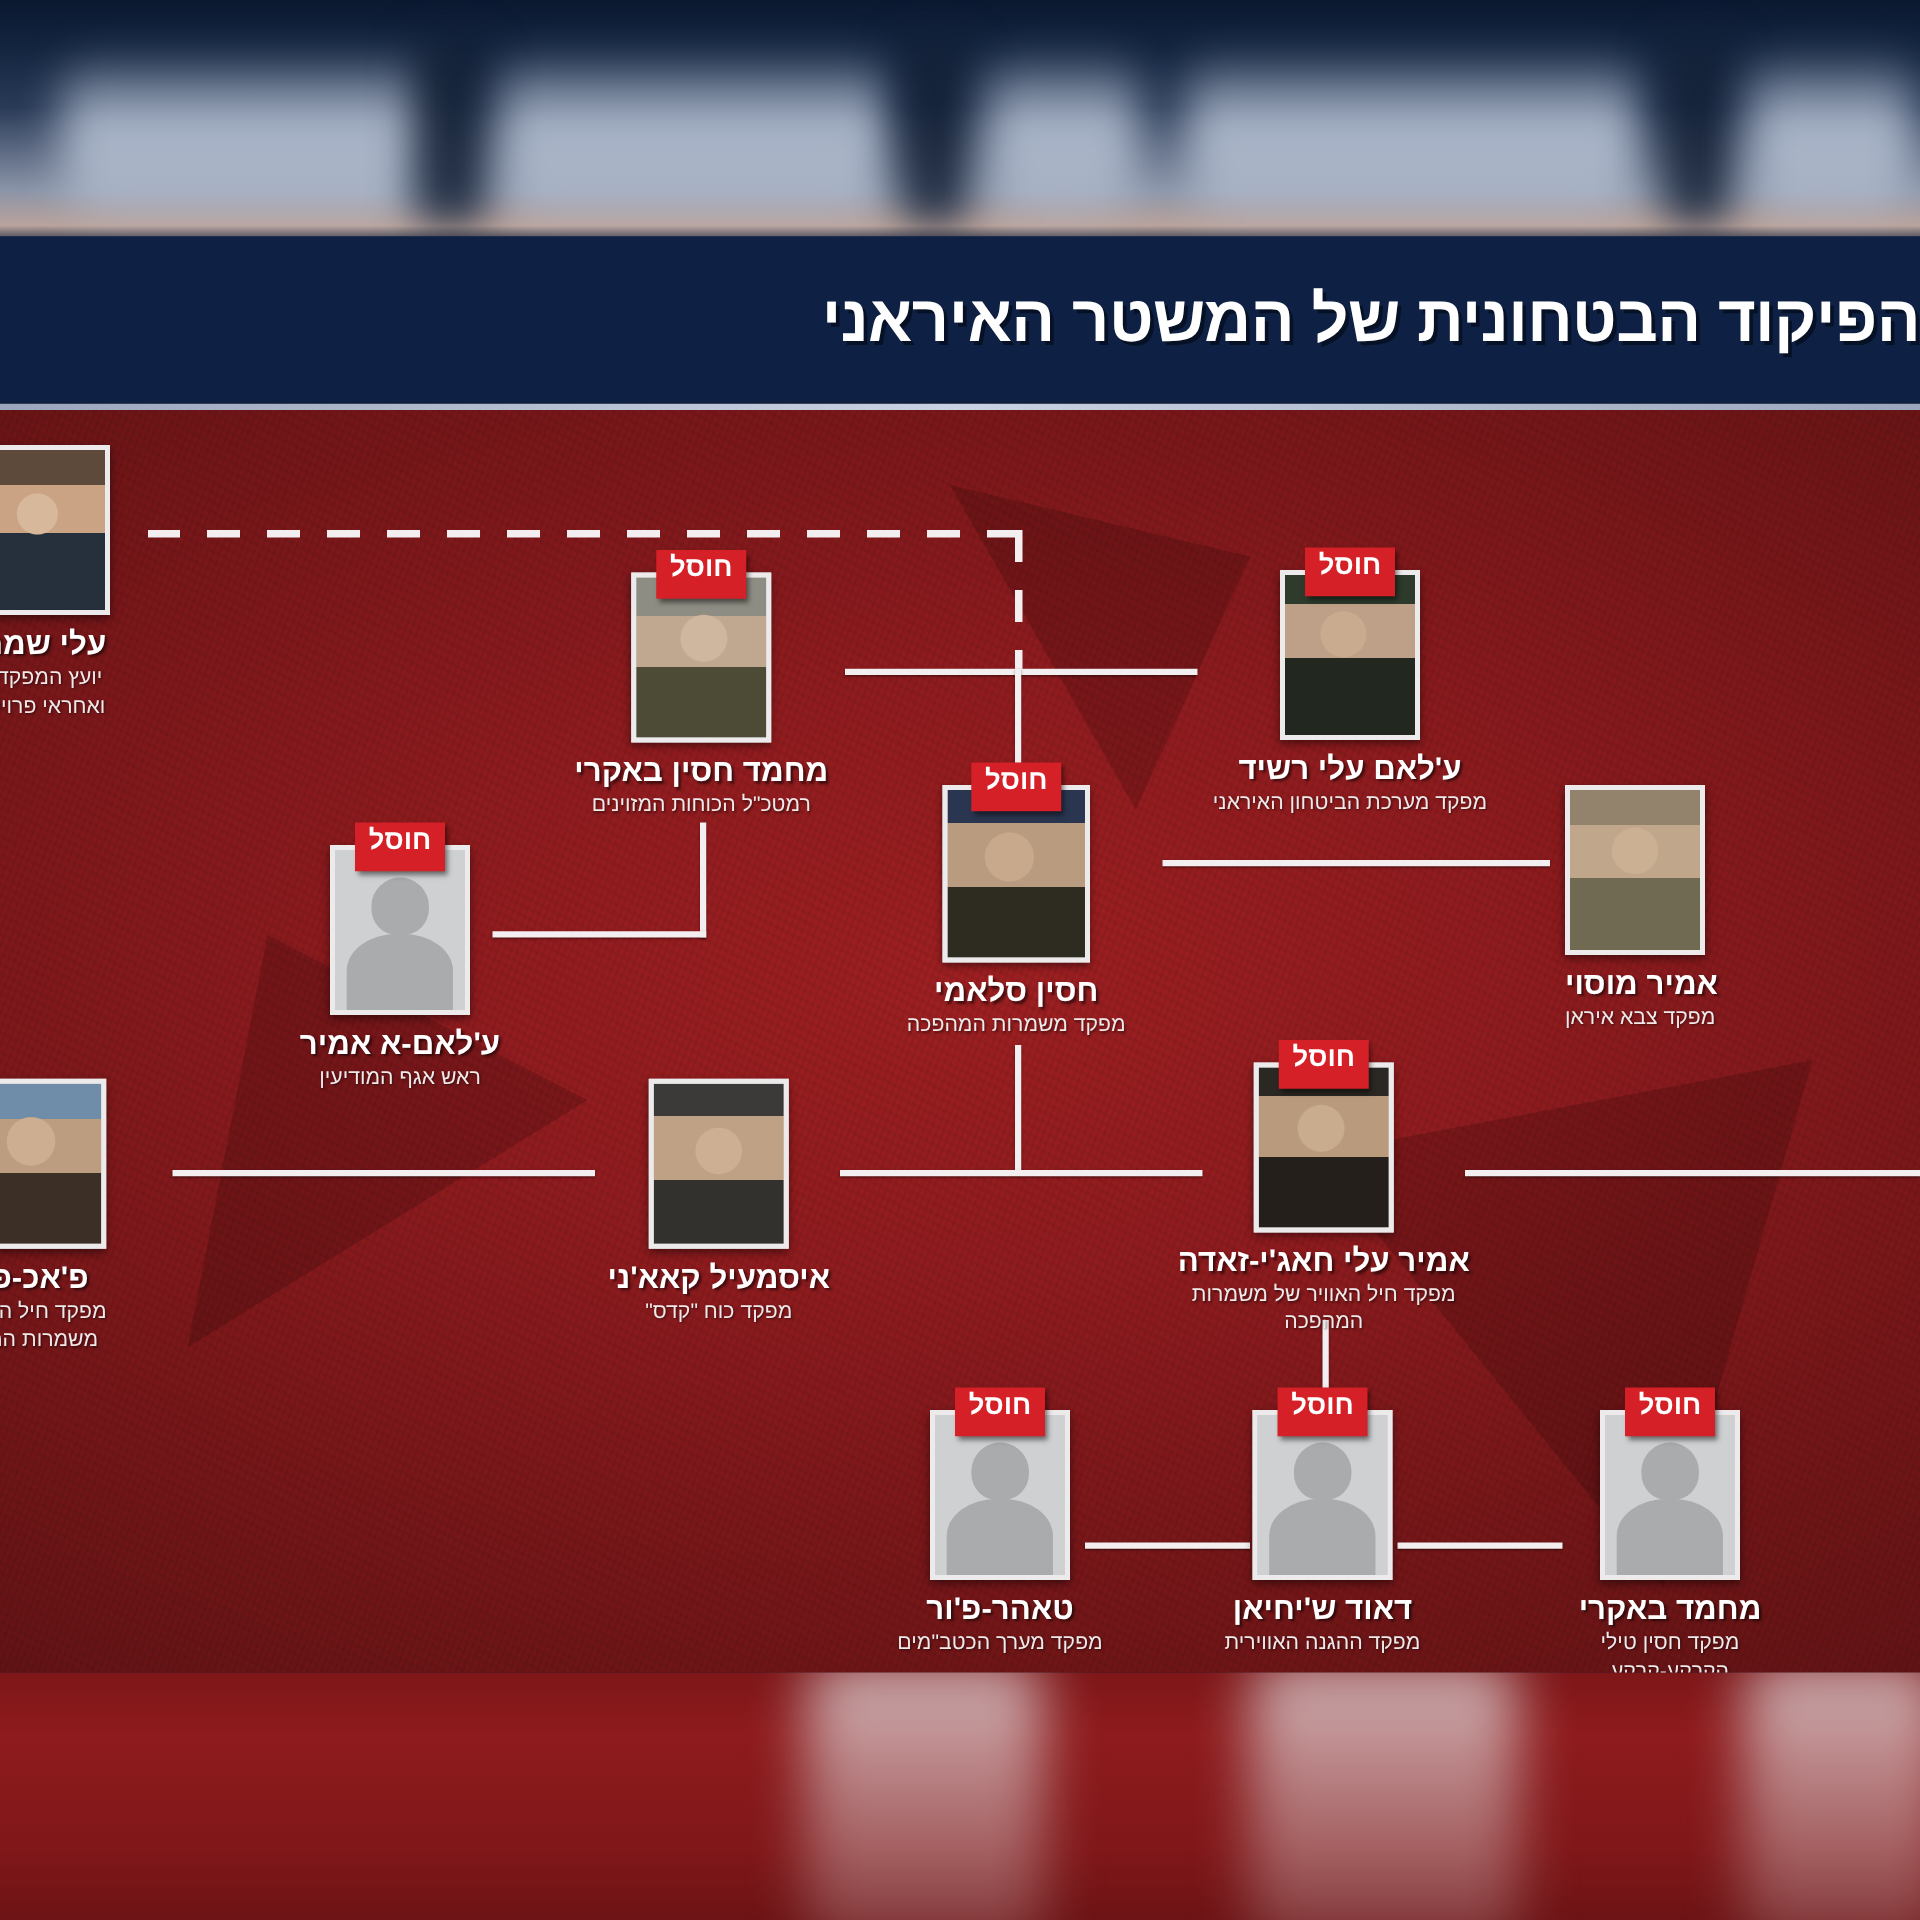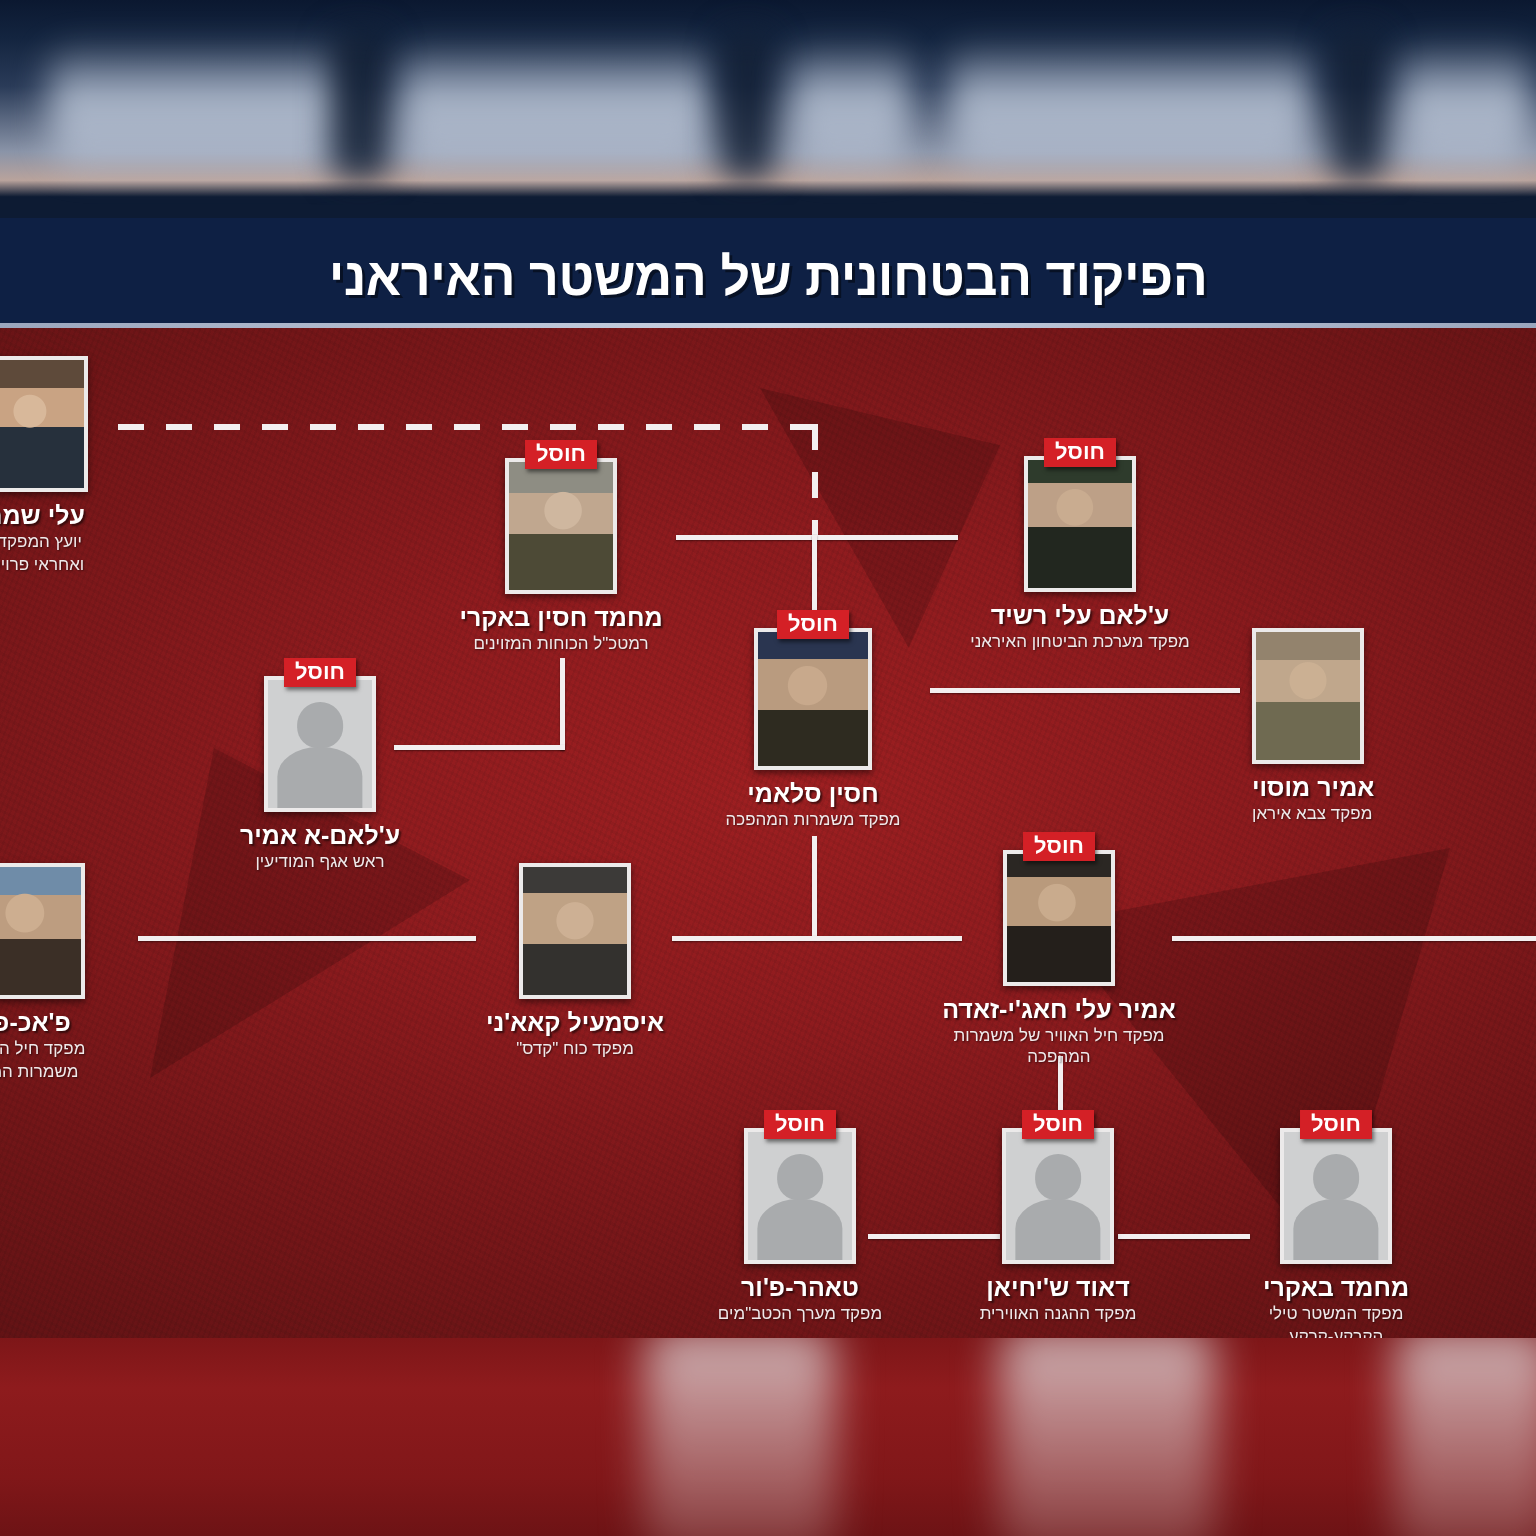--- a/index.html
+++ b/index.html
@@ -21,22 +21,22 @@
     background:linear-gradient(180deg,rgba(210,220,235,0.0) 0%,rgba(215,225,240,.72) 45%,rgba(200,210,228,.5) 100%);
     filter:blur(17px);
   }
   .top-banner .dark{
     position:absolute; top:30px; height:150px; border-radius:20px;
     background:rgba(18,30,52,.85); filter:blur(16px);
   }
 
   
   .title-bar{
-    position:absolute; left:0; top:218px; width:1536px; height:118px;
-    background:#0e2044; display:flex; align-items:center; justify-content:center;
+    position:absolute; left:0; top:189px; width:1536px; height:133px;
+    background:#0e2044; display:flex; align-items:center; 
   }
   .title-bar h1{
     color:#fff; font-size:52px; font-weight:bold; letter-spacing:-0.5px;
     text-shadow:3px 3px 0 rgba(0,0,0,.45); direction:rtl; white-space:nowrap;
     font-family:"Liberation Sans","DejaVu Sans",sans-serif;
   }
   .title-underline{ position:absolute; left:0; top:323px; width:1536px; height:5px;
     background:linear-gradient(90deg,#9aa6bd,#c9d2e2,#9aa6bd); }
 
   
@@ -80,21 +80,21 @@
          align-items:center; text-align:center; }
   .photo-wrap{ position:relative; }
   .photo{
     width:112px; height:136px; background:#c9cacb; border:4px solid #eceaea;
     box-shadow:0 3px 7px rgba(0,0,0,.5); overflow:hidden; position:relative;
   }
   .photo.big{ width:118px; height:142px; }
   .badge{
     position:absolute; top:-18px; left:50%; transform:translateX(-50%);
     background:#d42026; color:#fff; font-size:22px; font-weight:bold;
-    padding:2px 11px 4px; line-height:1.06; z-index:4; direction:rtl;
+    padding:2px 11px 14px; line-height:1.06; z-index:4; direction:rtl;
     box-shadow:2px 3px 4px rgba(0,0,0,.5); white-space:nowrap;
   }
   .nm{ color:#fff; font-size:25px; font-weight:bold; margin-top:9px;
        direction:rtl; white-space:nowrap; text-shadow:2px 2px 2px rgba(0,0,0,.55); }
   .rl{ color:#f0e9ea; font-size:17px; margin-top:2px; direction:rtl;
        line-height:1.22; text-shadow:1px 1px 2px rgba(0,0,0,.5); }
 
   
   .sil{ position:absolute; inset:0; background:#cfd0d1; }
   .sil::before{ content:""; position:absolute; left:50%; top:17%;
@@ -303,21 +303,21 @@
     </div>
 
     <div class="node" style="left:1228px;top:800px;width:216px;">
       <div class="photo-wrap">
         <div class="badge">חוסל</div>
         <div class="photo">
           <div class="sil"></div>
         </div>
       </div>
       <div class="nm">מחמד באקרי</div>
-      <div class="rl">מפקד המשטר טילי</div>
+      <div class="rl">מפקד חסין טילי</div>
       <div class="rl">הקרקע-קרקע</div>
     </div>
 
   </div>
 
   <div class="bottom-strip">
     <div class="blur" style="left:645px;width:190px;"></div>
     <div class="blur" style="left:1000px;width:215px;"></div>
     <div class="blur" style="left:1395px;width:160px;"></div>
   </div>

